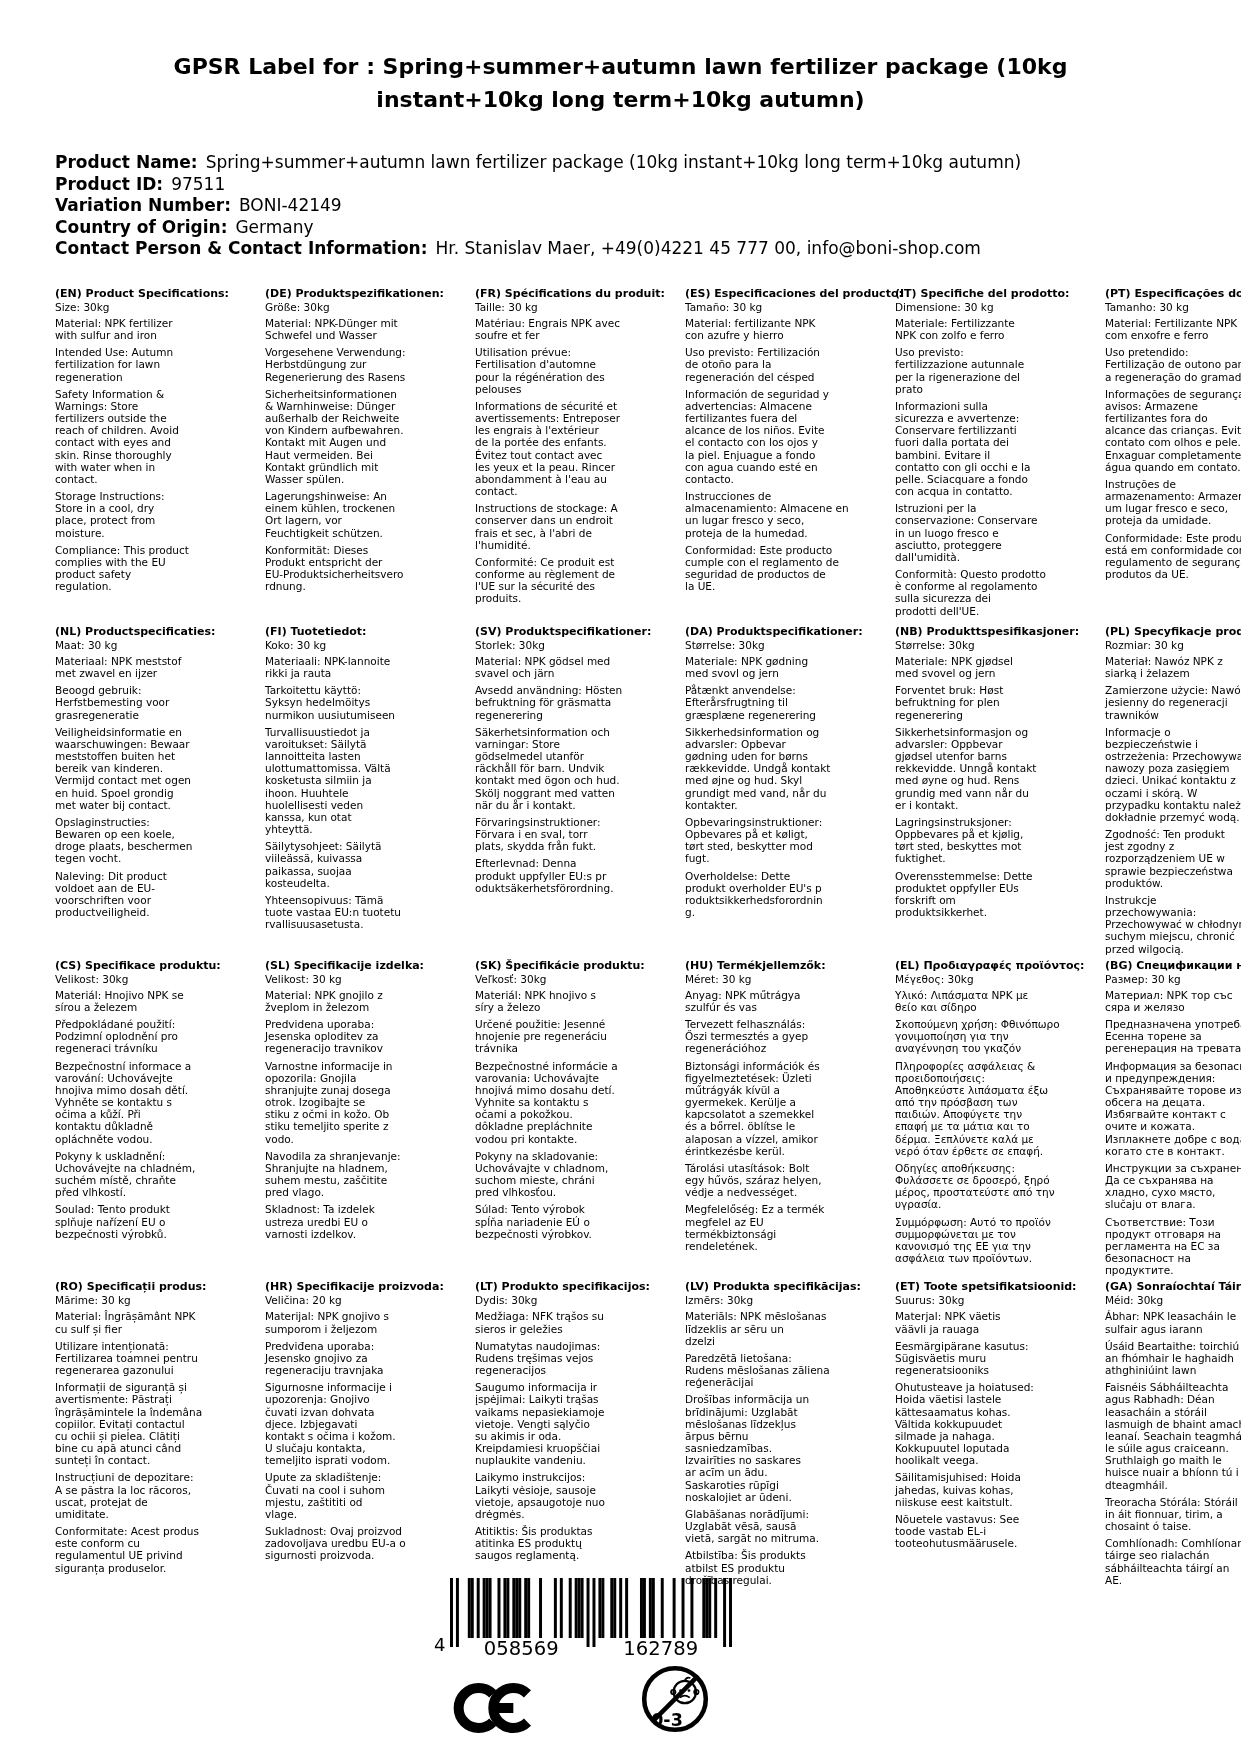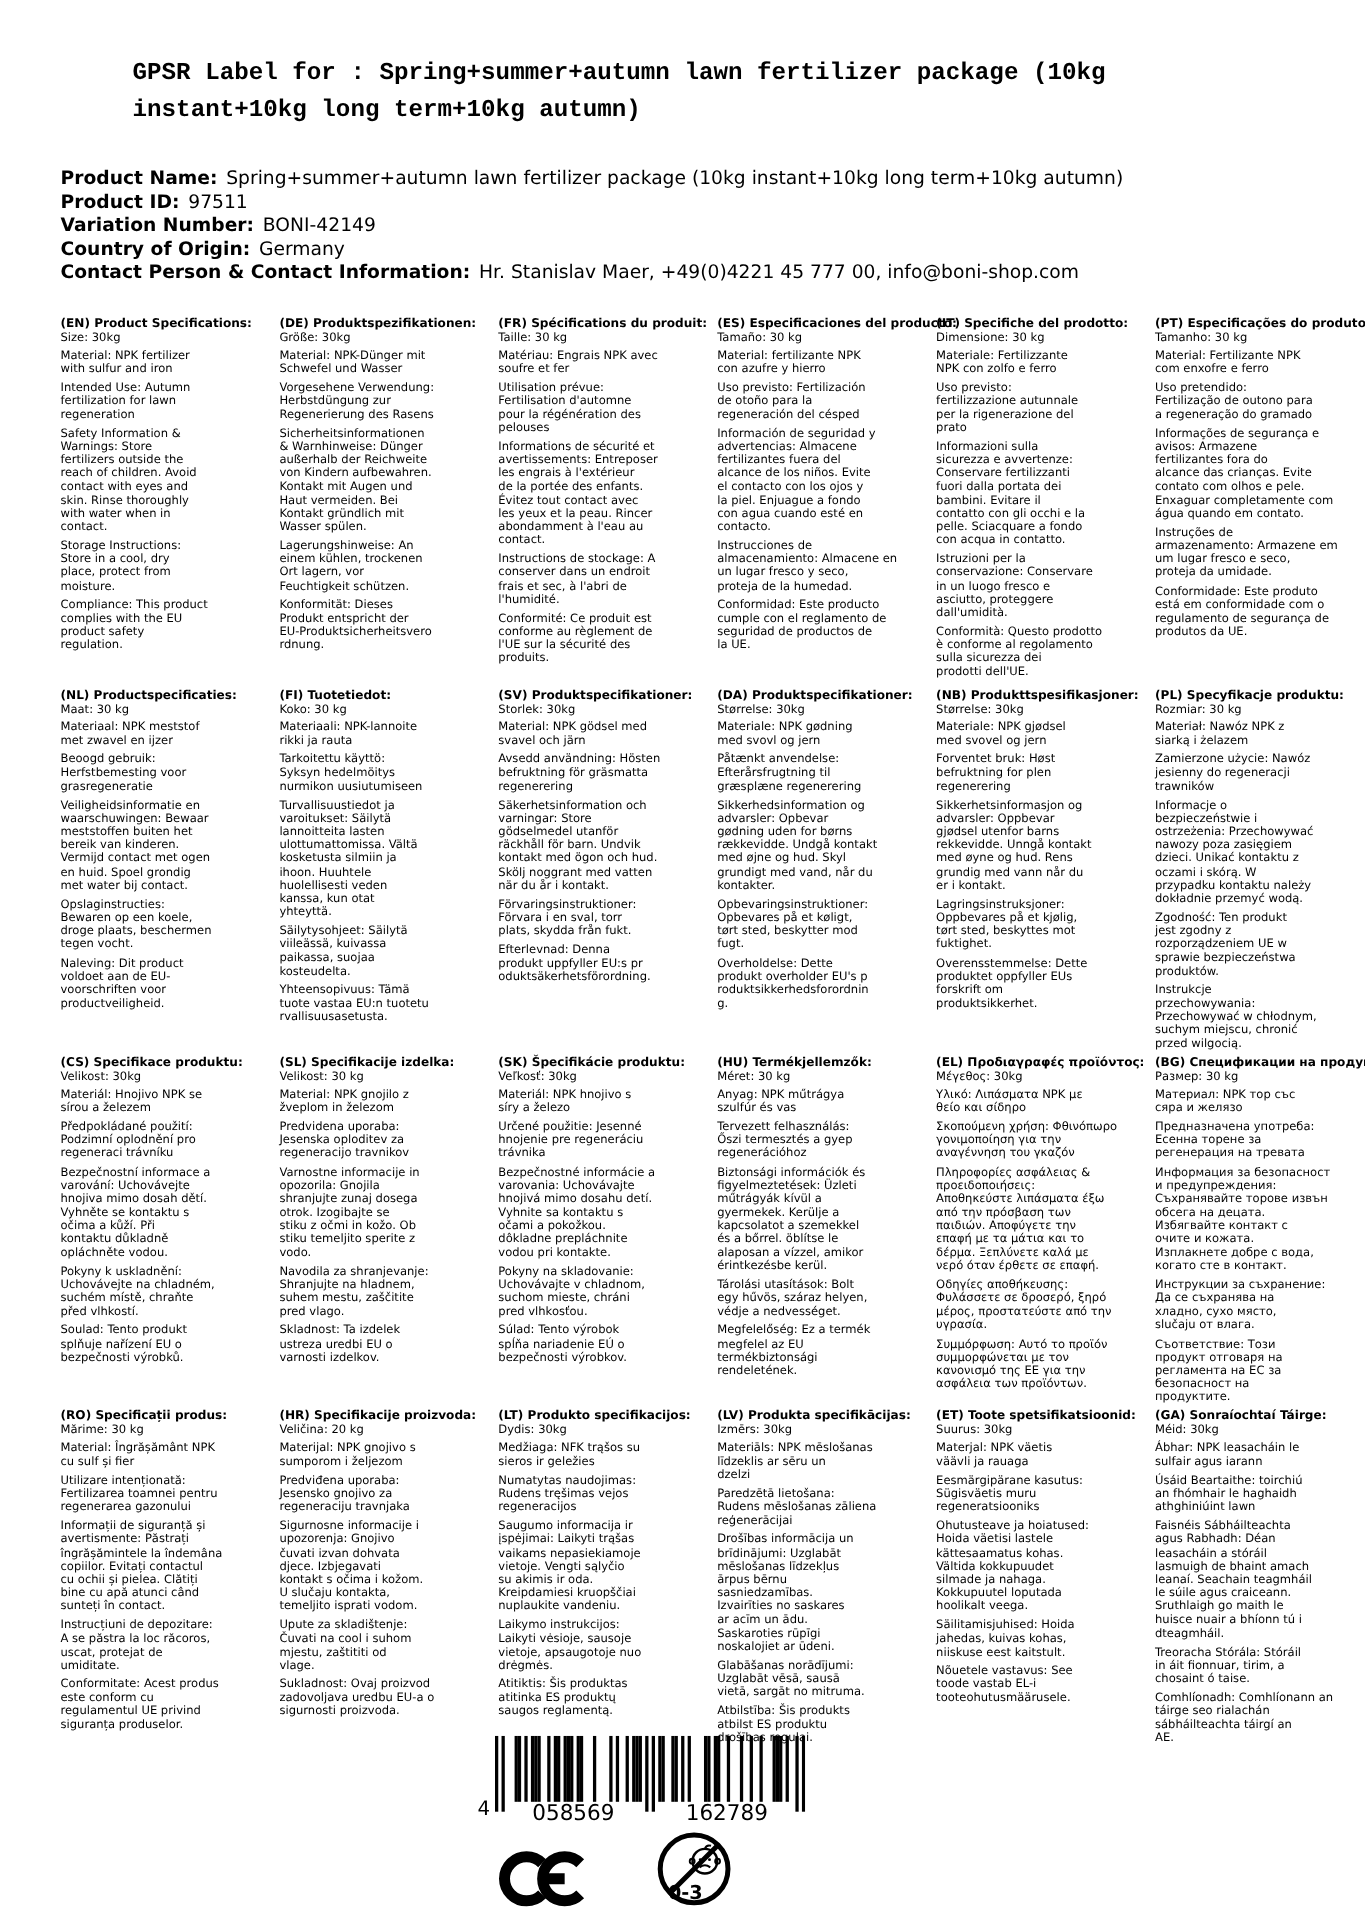--- a/index.html
+++ b/index.html
@@ -3,39 +3,39 @@
 <meta charset="utf-8">
 <style>
   html,body{margin:0;padding:0;}
   body{
     width:1241px;height:1754px;position:relative;
     background:#fff;color:#000;
     font-family:"DejaVu Sans","Liberation Sans",sans-serif;
     overflow:hidden;
   }
   .title{
-    margin:50px auto 0;width:1000px;
-    font-weight:bold;font-size:22px;line-height:1.5;font-family:Liberation Mono, monospace;
+    margin:50px auto 0;width:1000px;text-align:center;
+    font-weight:bold;font-size:22px;line-height:1.5;
   }
   .product-info{margin:36px 0 0 55px;font-size:17px;line-height:1.27;}
   .pi-row{white-space:nowrap;}
   .pi-label{font-weight:bold;margin-right:8px;}
   .spec-area{margin:28px 0 0 55px;width:1143px;}
-  .spec-row{display:grid;grid-template-columns:repeat(6,178px);column-gap:21px;}
+  .spec-row{display:grid;grid-template-columns:repeat(6,178px);column-gap:32px;}
   .spec-row.r0{min-height:338px;}
   .spec-row.r1{min-height:312px;}
   .spec-row.r2{min-height:318px;}
   .spec-block{font-size:10.5px;line-height:1.16;}
   .spec-heading{font-weight:bold;font-size:11px;white-space:nowrap;}
   .spec-size{margin:0 0 4px 0;}
   .spec-para{white-space:pre-line;margin:0 0 5px 0;}
   .bottom-section{position:absolute;top:1578px;left:0;width:1241px;}
   .barcode-line{display:flex;align-items:flex-end;margin-left:434px;}
   .barcode-prefix{font-size:18px;line-height:1;margin:0 5px 2px 0;}
-  .marks-row{display:flex;align-items:flex-start;margin:8px 0 0 452px;gap:56px;}
+  .marks-row{display:flex;align-items:flex-start;margin:8px 0 0 452px;gap:100px;}
   .ce-mark{margin-top:16px;}
   svg text{font-family:"DejaVu Sans","Liberation Sans",sans-serif;}
 </style>
 </head>
 <body>
 
 <div class="title">
   <div>GPSR Label for : Spring+summer+autumn lawn fertilizer package (10kg</div>
   <div>instant+10kg long term+10kg autumn)</div>
 </div>

